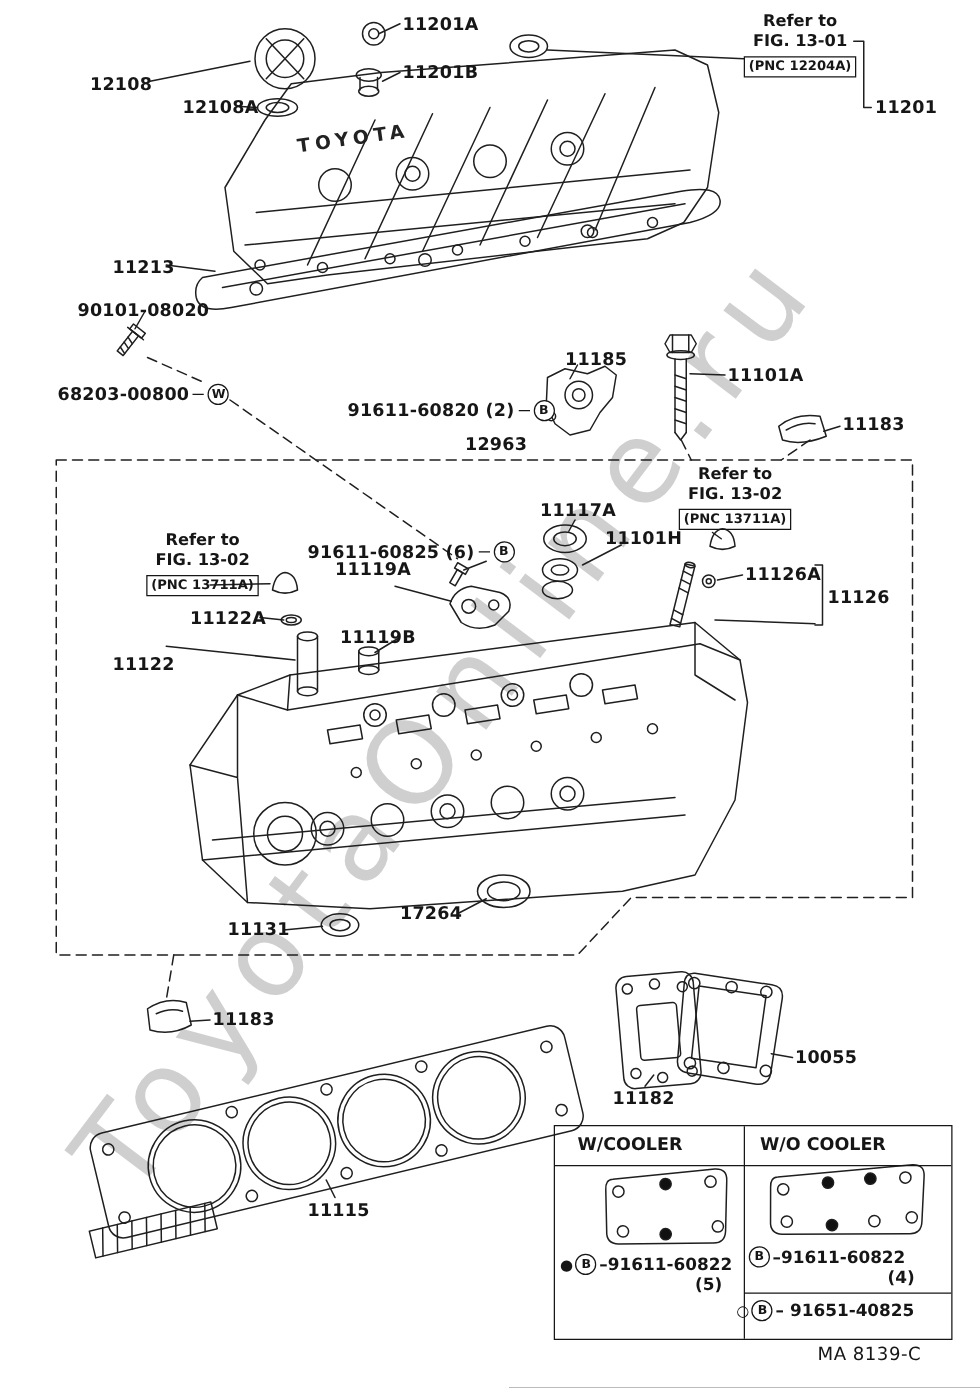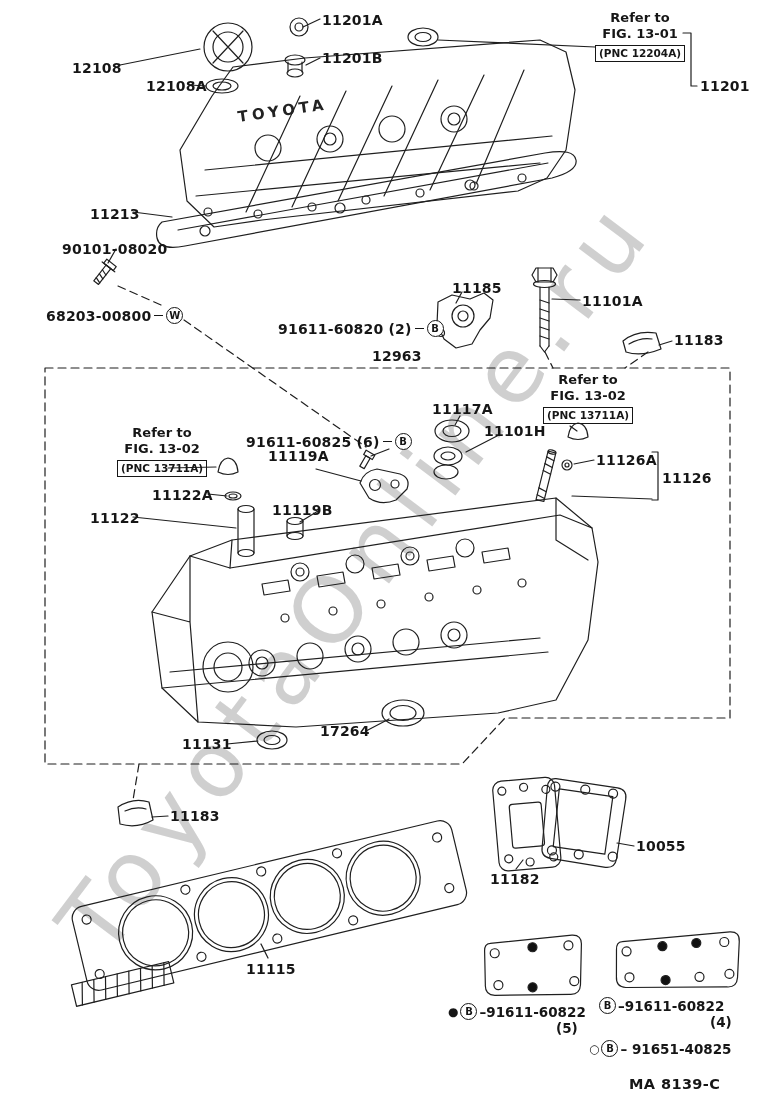--- a/index.html
+++ b/index.html
@@ -21,21 +21,21 @@
                 display:inline-block; }
   .tbl { position:absolute; left:443px; top:900px; width:319px; height:172px; border:1.6px solid #161616; }
   .tbl .vdiv { position:absolute; left:151px; top:0; bottom:0; width:0; border-left:1.6px solid #161616; }
   .tbl .hhead { position:absolute; left:0; right:0; top:31px; height:0; border-top:1.6px solid #161616; }
   .tbl .subdiv { position:absolute; left:152px; right:0; top:133px; height:0; border-top:1.6px solid #161616; }
   .tbl .hdr { position:absolute; top:7px; font-size:14px; font-weight:700; white-space:nowrap; }
   .cell-lbl { position:absolute; font-size:13.5px; font-weight:600; display:flex; align-items:center;
               gap:2px; white-space:nowrap; }
   .qty { position:absolute; font-size:13.5px; font-weight:600; }
   .bullet { font-size:12px; line-height:1; }
-  .footer { position:absolute; left:629px; top:1076px; font-size:14.5px; font-weight:700; letter-spacing:.4px; }
+  .footer { position:absolute; left:654px; top:1076px; font-size:14.5px; font-weight:400; letter-spacing:.4px; }
 </style>
 </head>
 <body>
 
 <div class="stage">
 
   <div class="wm">ToyotaOnline.ru</div>
 
   <svg class="art" width="784" height="1110" viewBox="0 0 784 1110">
     <g stroke="#1f1f1f" stroke-width="1.2" fill="none" stroke-linejoin="round" stroke-linecap="round">
@@ -370,21 +370,21 @@
   <div class="lbl flexlbl" style="left:246px;top:433px">
     <span>91611-60825 (6)</span>
     <span class="dashline"></span>
     <span class="circ">B</span>
   </div>
 
   <div class="lbl" style="left:268px;top:448px">11119A</div>
   <div class="lbl" style="left:596px;top:452px">11126A</div>
   <div class="lbl" style="left:662px;top:470px">11126</div>
   <div class="lbl" style="left:152px;top:487px">11122A</div>
-  <div class="lbl" style="left:90px;top:510px">11122</div>
+  <div class="lbl" style="left:90px;top:524px">11122</div>
   <div class="lbl" style="left:272px;top:502px">11119B</div>
   <div class="lbl" style="left:320px;top:723px">17264</div>
   <div class="lbl" style="left:182px;top:736px">11131</div>
   <div class="lbl" style="left:170px;top:808px">11183</div>
   <div class="lbl" style="left:636px;top:838px">10055</div>
   <div class="lbl" style="left:490px;top:871px">11182</div>
   <div class="lbl" style="left:246px;top:961px">11115</div>
 
   <div class="refer" style="left:595px;top:10px">
     <div>Refer to</div>
@@ -397,20 +397,27 @@
     <div>FIG. 13-02</div>
     <div class="pnc">(PNC 13711A)</div>
   </div>
 
   <div class="refer" style="left:117px;top:425px">
     <div>Refer to</div>
     <div>FIG. 13-02</div>
     <div class="pnc">(PNC 13711A)</div>
   </div>
 
+  <div class="tbl">
+    <div class="vdiv"></div>
+    <div class="hhead"></div>
+    <div class="subdiv"></div>
+    <div class="hdr" style="left:18px">W/COOLER</div>
+    <div class="hdr" style="left:164px">W/O COOLER</div>
+  </div>
 
   <div class="cell-lbl" style="left:448px;top:1003px">
     <span class="bullet">●</span>
     <span class="circ">B</span>
     <span>–91611-60822</span>
   </div>
   <div class="qty" style="left:556px;top:1020px">(5)</div>
 
   <div class="cell-lbl" style="left:599px;top:997px">
     <span class="circ">B</span>

